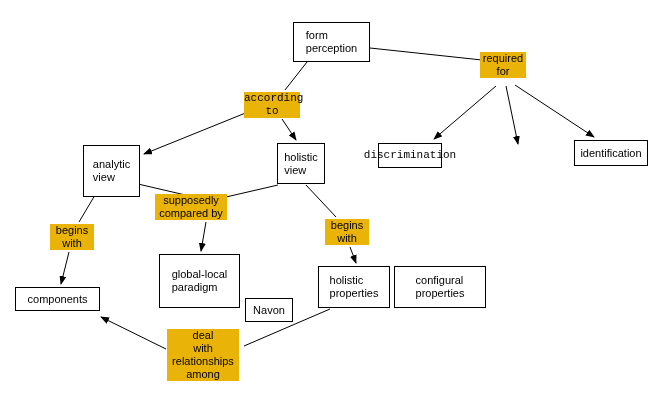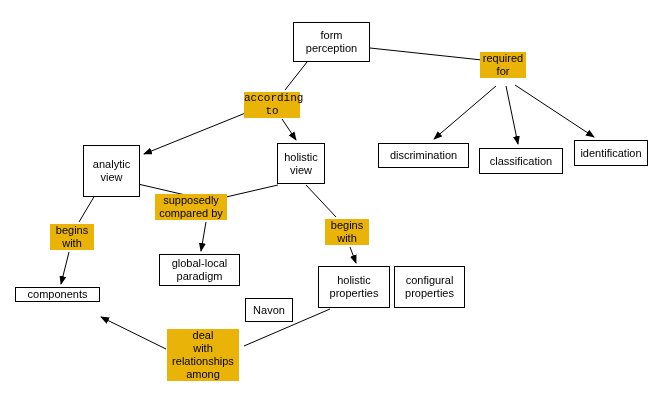--- a/index.html
+++ b/index.html
@@ -20,21 +20,21 @@
     pointer-events: none;
   }
   .node {
     position: absolute;
     box-sizing: border-box;
     border: 1px solid #000000;
     background: #ffffff;
     display: flex;
     align-items: center;
     justify-content: center;
-    text-align: center;
+    text-align: left;
     white-space: pre-line;
     line-height: 13px;
   }
   .lbl {
     position: absolute;
     text-align: center;
     white-space: pre-line;
     line-height: 13px;
     background: #eab308;
   }
@@ -64,43 +64,42 @@
       <line x1="69" y1="252" x2="61" y2="284" stroke="#000000" stroke-width="1" marker-end="url(#arrowhead)"></line>
       <line x1="306" y1="185" x2="336" y2="217" stroke="#000000" stroke-width="1"></line>
       <line x1="350" y1="247" x2="356" y2="263" stroke="#000000" stroke-width="1" marker-end="url(#arrowhead)"></line>
       <line x1="330" y1="309" x2="244" y2="346" stroke="#000000" stroke-width="1"></line>
       <line x1="166" y1="349" x2="101" y2="317" stroke="#000000" stroke-width="1" marker-end="url(#arrowhead)"></line>
     </svg>
 
   <div class="node" style="left:293px; top:22px; width:77px; height:40px;">form
 perception</div>
 
-  <div class="node" style="left:378px; top:143px; width:91px; height:25px;">discrimination</div>
+  <div class="node" style="left:378px; top:143px; width:64px; height:25px;font-family:Liberation Mono, monospace;">discrimination</div>
 
-  <div class="node" style="left:479px; top:148px; width:84px; height:26px;">classification</div>
 
   <div class="node" style="left:574px; top:140px; width:74px; height:26px;">identification</div>
 
   <div class="node" style="left:83px; top:145px; width:57px; height:52px;">analytic
 view</div>
 
   <div class="node" style="left:277px; top:143px; width:48px; height:41px;">holistic
 view</div>
 
-  <div class="node" style="left:159px; top:254px; width:81px; height:32px;">global-local
+  <div class="node" style="left:159px; top:254px; width:81px; height:54px;">global-local
 paradigm</div>
 
   <div class="node" style="left:245px; top:258px; width:48px; height:24px;margin-top:40px;">Navon</div>
 
-  <div class="node" style="left:15px; top:287px; width:85px; height:15px;">components</div>
+  <div class="node" style="left:15px; top:287px; width:85px; height:24px;">components</div>
 
   <div class="node" style="left:318px; top:266px; width:72px; height:42px;">holistic
 properties</div>
 
-  <div class="node" style="left:394px; top:266px; width:71px; height:42px;">configural
+  <div class="node" style="left:394px; top:266px; width:92px; height:42px;">configural
 properties</div>
 
   <div class="lbl" style="left:480px; top:52px; width:46px;">required
 for</div>
 
   <div class="lbl" style="left:244px; top:92px; width:56px;font-family:Liberation Mono, monospace;">according
 to</div>
 
   <div class="lbl" style="left:155px; top:194px; width:72px;">supposedly
 compared by</div>

